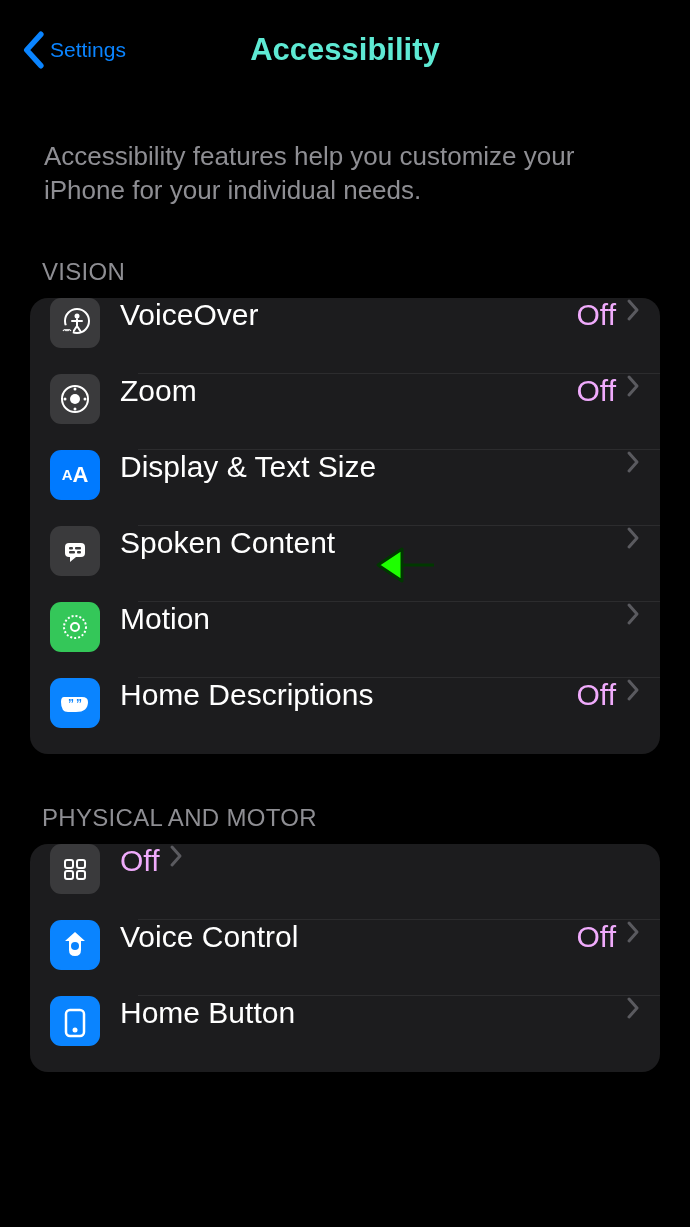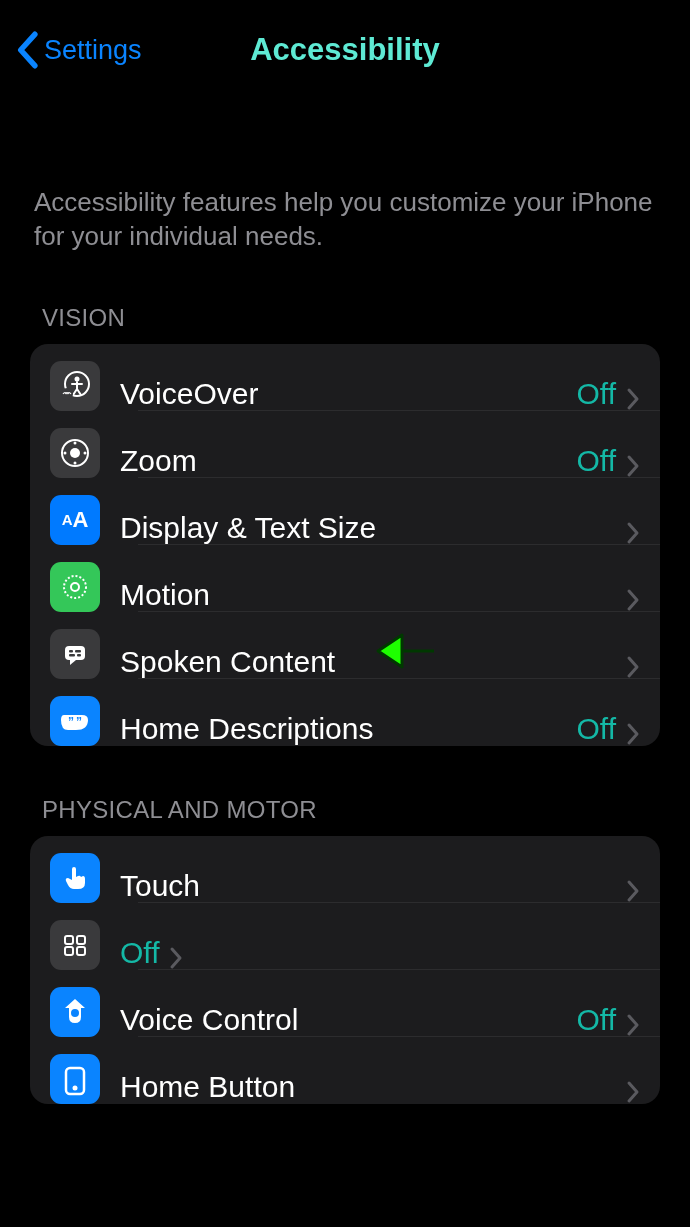--- a/index.html
+++ b/index.html
@@ -18,41 +18,41 @@
     }
     .header {
       display: flex;
       align-items: center;
       justify-content: center;
       height: 100px;
       position: relative;
     }
     .back-btn {
       position: absolute;
-      left: 16px;
+      left: 22px;
       display: flex;
       align-items: center;
       color: #0a84ff;
-      font-size: 27px;
+      font-size: 21px;
     }
     .back-btn svg {
       width: 22px;
       height: 38px;
       margin-right: 6px;
     }
     .header-title {
       font-size: 31px;
       font-weight: 600;
       color: #5eead4;
     }
     .description {
       color: #8e8e93;
       font-size: 26px;
-      padding: 0 34px;
-      margin-top: 86px;
+      padding: 0 44px;
+      margin-top: 40px;
       line-height: 1.3;
     }
     .section-header {
       color: #8e8e93;
       font-size: 24px;
       text-transform: uppercase;
       padding: 0 42px;
       margin-top: 50px;
       margin-bottom: 12px;
       letter-spacing: 0.3px;
@@ -60,22 +60,22 @@
     .section-header.second {
     }
     .section {
       background: #1c1c1e;
       border-radius: 18px;
       margin: 0 30px;
       overflow: hidden;
     }
     .row {
       display: flex;
-      align-items: flex-end;
-      height: 67px;
+      align-items: flex-start;
+      height: 76px;
       padding: 0 20px;
       position: relative;
     }
     .row:not(:last-child)::after {
       content: "";
       position: absolute;
       left: 108px;
       right: 0;
       bottom: 0;
       height: 1px;
@@ -91,21 +91,21 @@
       justify-content: center;
       flex-shrink: 0;
     }
     .row-label {
       font-size: 30px;
       color: #fff;
       flex: 1;
     }
     .row-value {
       font-size: 30px;
-      color: #14b8a6;
+      color: #f0abfc;
       margin-right: 10px;
     }
     .chevron {
       width: 14px;
       height: 24px;
       flex-shrink: 0;
     }
     .chevron svg {
       display: block;
     }
@@ -199,35 +199,20 @@
         <span class="ic-text" style="font-size:22px;">A</span>
     </div>
     <div class="row-label">Display &amp; Text Size</div>
     <div class="chevron">
       <svg viewBox="0 0 14 24" width="14" height="24">
           <path d="M3 3 L11 12 L3 21" stroke="#5a5a5f" stroke-width="3" fill="none" stroke-linecap="round" stroke-linejoin="round"></path>
         </svg>
     </div>
   </div>
 
-  <div class="row">
-    <div class="row-icon ic-motion">
-      <svg width="34" height="34" viewBox="0 0 34 34">
-        <circle cx="17" cy="17" r="11" fill="none" stroke="#fff" stroke-width="2" stroke-dasharray="2 2"></circle>
-        <circle cx="17" cy="17" r="4" fill="none" stroke="#fff" stroke-width="2"></circle>
-      </svg>
-    </div>
-    <div class="row-label">Motion</div>
-    <div class="chevron">
-      <svg viewBox="0 0 14 24" width="14" height="24">
-          <path d="M3 3 L11 12 L3 21" stroke="#5a5a5f" stroke-width="3" fill="none" stroke-linecap="round" stroke-linejoin="round"></path>
-        </svg>
-    </div>
-  </div>
-
   <div class="row" style="position:relative;">
     <div class="row-icon ic-spoken">
       <svg width="34" height="34" viewBox="0 0 34 34">
         <rect x="7" y="9" width="20" height="14" rx="4" fill="#fff"></rect>
         <path d="M12 23 L12 28 L18 23 Z" fill="#fff"></path>
         <rect x="11" y="13" width="4" height="2.5" rx="1" fill="#3a3a3c"></rect>
         <rect x="17" y="13" width="6" height="2.5" rx="1" fill="#3a3a3c"></rect>
         <rect x="11" y="17" width="6" height="2.5" rx="1" fill="#3a3a3c"></rect>
         <rect x="19" y="17" width="4" height="2.5" rx="1" fill="#3a3a3c"></rect>
       </svg>
@@ -237,20 +222,35 @@
       <svg viewBox="0 0 14 24" width="14" height="24">
           <path d="M3 3 L11 12 L3 21" stroke="#5a5a5f" stroke-width="3" fill="none" stroke-linecap="round" stroke-linejoin="round"></path>
         </svg>
     </div>
     <svg class="arrow-overlay" style="left:342px; top:9px;" viewBox="0 0 70 60">
       <path d="M 62 30 L 30 30 L 30 14 L 6 30 L 30 46 L 30 30" fill="#1eff00" stroke="#003800" stroke-width="3" stroke-linejoin="round"></path>
     </svg>
   </div>
 
   <div class="row">
+    <div class="row-icon ic-motion">
+      <svg width="34" height="34" viewBox="0 0 34 34">
+        <circle cx="17" cy="17" r="11" fill="none" stroke="#fff" stroke-width="2" stroke-dasharray="2 2"></circle>
+        <circle cx="17" cy="17" r="4" fill="none" stroke="#fff" stroke-width="2"></circle>
+      </svg>
+    </div>
+    <div class="row-label">Motion</div>
+    <div class="chevron">
+      <svg viewBox="0 0 14 24" width="14" height="24">
+          <path d="M3 3 L11 12 L3 21" stroke="#5a5a5f" stroke-width="3" fill="none" stroke-linecap="round" stroke-linejoin="round"></path>
+        </svg>
+    </div>
+  </div>
+
+  <div class="row">
     <div class="row-icon ic-audiodesc">
       <svg width="34" height="34" viewBox="0 0 34 34">
         <path d="M6 11 Q3 11 3 16 Q3 26 10 26 L18 26 Q30 26 30 16 Q30 11 24 11 Z" fill="#fff"></path>
         <text x="10" y="22" font-size="12" font-weight="800" fill="#0a84ff">”</text>
         <text x="18" y="22" font-size="12" font-weight="800" fill="#0a84ff">”</text>
       </svg>
     </div>
     <div class="row-label">Home Descriptions</div>
     <div class="row-value">Off</div>
     <div class="chevron">
@@ -259,33 +259,20 @@
         </svg>
     </div>
   </div>
 
 </div>
 
 <div class="section-header second">Physical and Motor</div>
 
 <div class="section">
 
-  <div class="row">
-    <div class="row-icon ic-touch">
-      <svg width="34" height="34" viewBox="0 0 34 34">
-        <path d="M14 8 Q14 6 16 6 Q18 6 18 8 L18 16 L20 15 Q22 14 23 16 L25 15 Q27 15 27 18 L27 22 Q27 28 20 28 L16 28 Q12 28 10 24 L8 20 Q7 17 10 17 L14 19 Z" fill="#fff"></path>
-      </svg>
-    </div>
-    <div class="row-label">Touch</div>
-    <div class="chevron">
-      <svg viewBox="0 0 14 24" width="14" height="24">
-          <path d="M3 3 L11 12 L3 21" stroke="#5a5a5f" stroke-width="3" fill="none" stroke-linecap="round" stroke-linejoin="round"></path>
-        </svg>
-    </div>
-  </div>
 
   <div class="row">
     <div class="row-icon ic-switch">
       <svg width="34" height="34" viewBox="0 0 34 34">
         <rect x="7" y="8" width="8" height="8" rx="2" fill="none" stroke="#fff" stroke-width="2"></rect>
         <rect x="19" y="8" width="8" height="8" rx="2" fill="none" stroke="#fff" stroke-width="2"></rect>
         <rect x="7" y="19" width="8" height="8" rx="2" fill="none" stroke="#fff" stroke-width="2"></rect>
         <rect x="19" y="19" width="8" height="8" rx="2" fill="none" stroke="#fff" stroke-width="2"></rect>
       </svg>
     </div>

